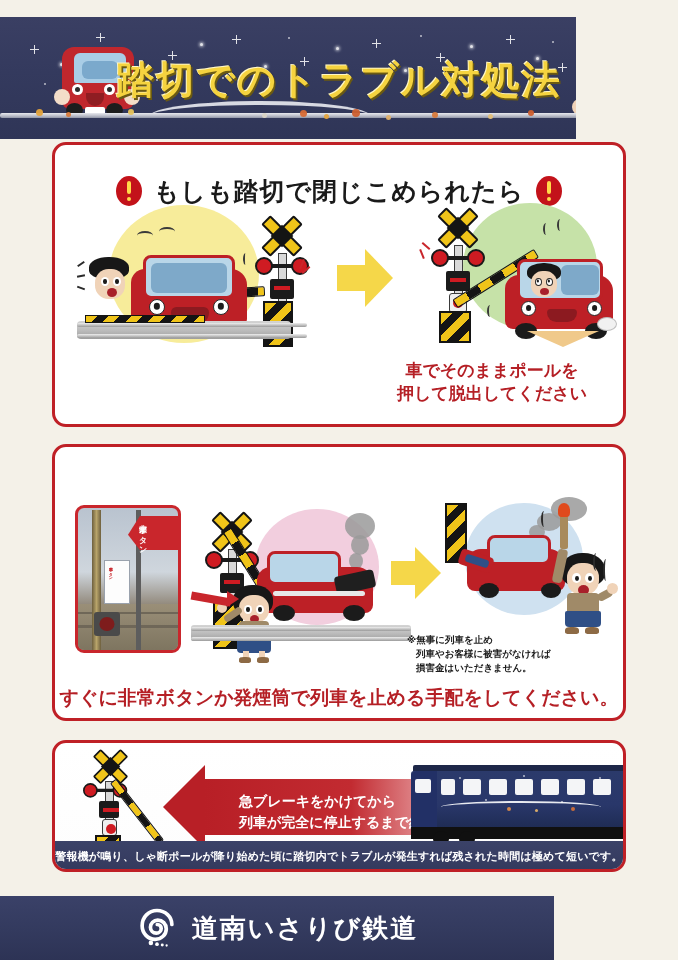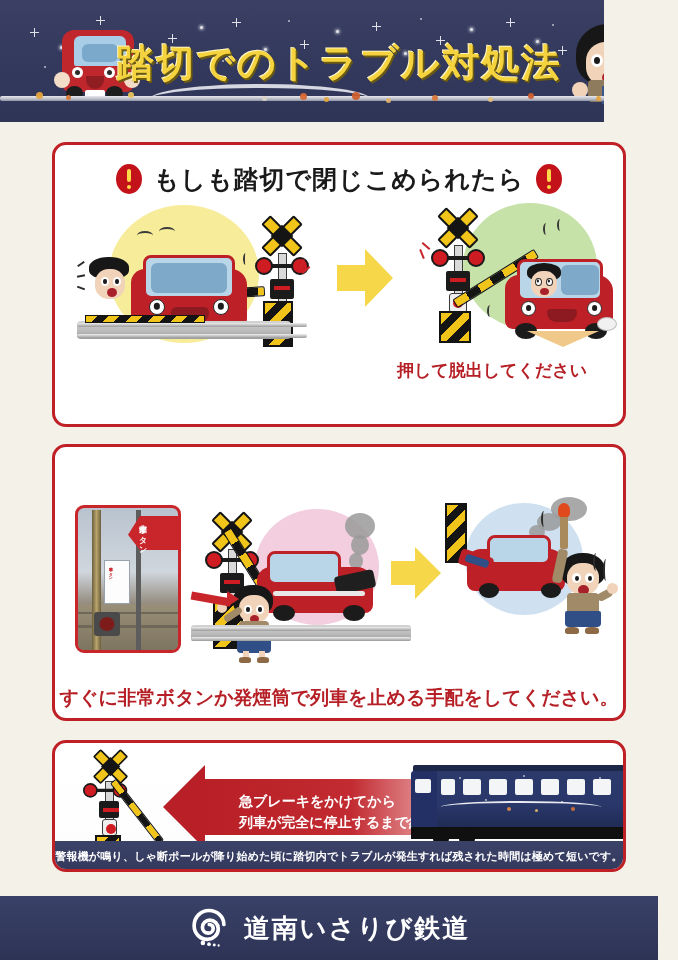--- a/index.html
+++ b/index.html
@@ -14,25 +14,26 @@
     position: relative;
     width: 678px;
     height: 960px;
     background: #f4f1e8;
     overflow: hidden;
   }
 
   
   .header {
     position: absolute;
-    left: 0; top: 0;
-    width: 604px;
+    left: 0; top: 17px;
+    width: 556px;
     height: 122px;
     background: linear-gradient(180deg, #3a3f63 0%, #343a5e 45%, #2f3557 100%);
     overflow: hidden;
+    padding-left: 20px;
   }
   .stars {
     position: absolute;
     left: 0; top: 0; width: 100%; height: 100%;
     pointer-events: none;
   }
   .star {
     position: absolute;
     background: #fff;
     border-radius: 50%;
@@ -322,21 +323,21 @@
   }
   .tr-roof { position:absolute; background:#1d2748; border-radius:2px 2px 0 0;}
   .tr-wheel{position:absolute;background:#101010;border-radius:50%;}
   .tr-skirt{position:absolute;background:#101010;}
   .tr-wave{position:absolute;border-top:2px solid #e8eaf0;border-radius:50%;height:10px;}
 
   
   .footer {
     position: absolute;
     left: 0; top: 896px;
-    width: 658px; height: 64px;
+    width: 554px; height: 64px;
     background: linear-gradient(180deg,#3a4168 0%, #333a5e 55%, #2d3355 100%);
   }
   .footer-inner {
     position:absolute; left:0; top:0; width:100%; height:100%;
     display:flex; align-items:center; justify-content:center; gap: 14px;
   }
   .logo-mark {
     width: 42px; height: 42px; position: relative;
   }
   .footer-name {
@@ -466,21 +467,21 @@
     <span class="rail-dot" style="left:488px;top:97px;width:5px;height:5px;background:#e4c07a;"></span>
     <span class="rail-dot" style="left:528px;top:93px;width:6px;height:6px;background:#cf5f2f;"></span>
     <span class="rail-dot" style="left:596px;top:96px;width:5px;height:5px;background:#e4a33c;"></span>
     <span class="rail-dot" style="left:644px;top:93px;width:7px;height:7px;background:#d8793a;"></span>
 
     <div class="header-title">踏切でのトラブル対処法</div>
   </div>
 
   <div class="panel" style="left:52px; top:142px; width:574px; height:285px;">
 
-    <div class="sec-title" style="top:18px;">
+    <div class="sec-title" style="top:30px;">
       <span class="bang left"></span><span>もしも踏切で閉じこめられたら</span><span class="bang right"></span>
     </div>
 
     <div style="position:absolute;left:22px;top:56px;width:240px;height:150px;">
       <div class="blob yellow" style="left:32px;top:4px;width:150px;height:138px;"></div>
 
       <div style="position:absolute;left:172px;top:12px;width:70px;height:132px;">
         <div class="xsign" style="left:10px;top:0;"></div>
         <div class="xsign" style="left:10px;top:0;">
           <div class="bar a"></div>
@@ -585,20 +586,21 @@
       <div style="position:absolute;left:150px;top:20px;width:4px;height:12px;border-left:2px solid #3a3a3a;border-radius:50%;"></div>
       <div style="position:absolute;left:80px;top:106px;width:4px;height:12px;border-left:2px solid #3a3a3a;border-radius:50%;"></div>
 
       <div style="position:absolute;left:120px;top:132px;width:0;height:0;border-left:36px solid transparent;border-right:36px solid transparent;border-top:16px solid #f0c98a;"></div>
       <div style="position:absolute;left:190px;top:118px;width:20px;height:14px;background:#f1f1f1;border:1.5px solid #bdbdbd;border-radius:50%;box-sizing:border-box;"></div>
     </div>
 
     <div class="caption" style="left:24px;top:214px;width:250px;">
     </div>
     <div class="caption" style="left:312px;top:214px;width:250px;">
+      <div>車でそのままポールを</div>
       <div>押して脱出してください</div>
     </div>
   </div>
 
   <div class="panel" style="left:52px; top:444px; width:574px; height:277px;">
 
 
     <div class="photo" style="left:20px;top:58px;width:106px;height:148px;">
       <div class="ph-ground" style="left:0;bottom:0;width:100%;height:46px;"></div>
       <div class="ph-track" style="left:0;bottom:22px;width:100%;height:3px;"></div>
@@ -716,20 +718,25 @@
       <div class="flare" style="position:absolute;left:110px;top:6px;width:18px;height:46px;">
         <div class="stick" style="left:5px;top:10px;width:8px;height:36px;background:#a88a5c;"></div>
         <div class="tip" style="left:3px;top:0;width:12px;height:14px;"></div>
       </div>
 
       <div class="motion" style="left:148px;top:56px;height:18px;width:4px;"></div>
       <div class="motion" style="left:158px;top:62px;height:22px;width:4px;"></div>
       <div class="motion" style="left:96px;top:14px;height:16px;width:4px;"></div>
     </div>
 
+    <div class="note-text" style="left:352px;top:186px;">
+      <div>※無事に列車を止め</div>
+      <div style="padding-left:9px;">列車やお客様に被害がなければ</div>
+      <div style="padding-left:9px;">損害金はいただきません。</div>
+    </div>
 
     <div class="main-instruction" style="top:238px;">すぐに非常ボタンか発煙筒で列車を止める手配をしてください。</div>
   </div>
 
   <div class="band" style="left:52px; top:740px; width:574px; height:132px;">
 
     <div style="position:absolute;left:14px;top:4px;width:90px;height:108px;">
       <div class="xsign" style="left:22px;top:0;transform:scale(.85);transform-origin:top left;">
         <div class="bar a"></div>
           <div class="bar b"></div>

